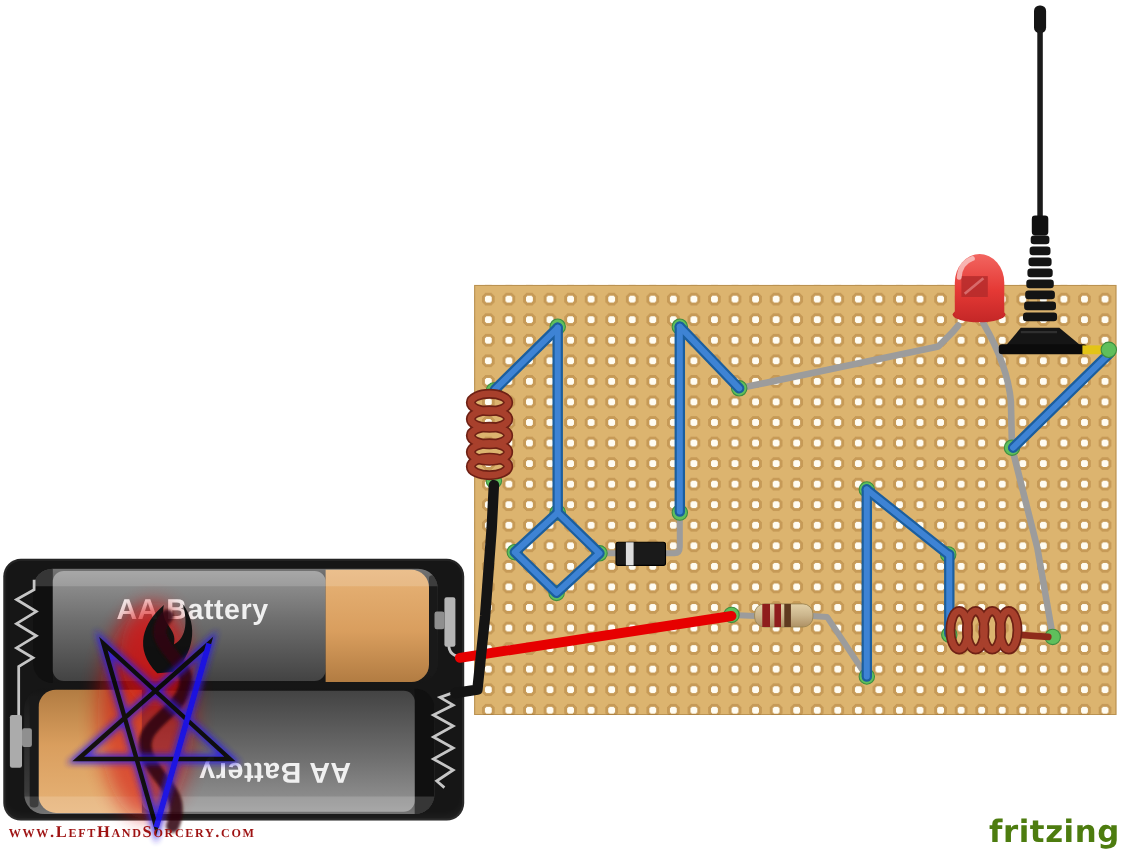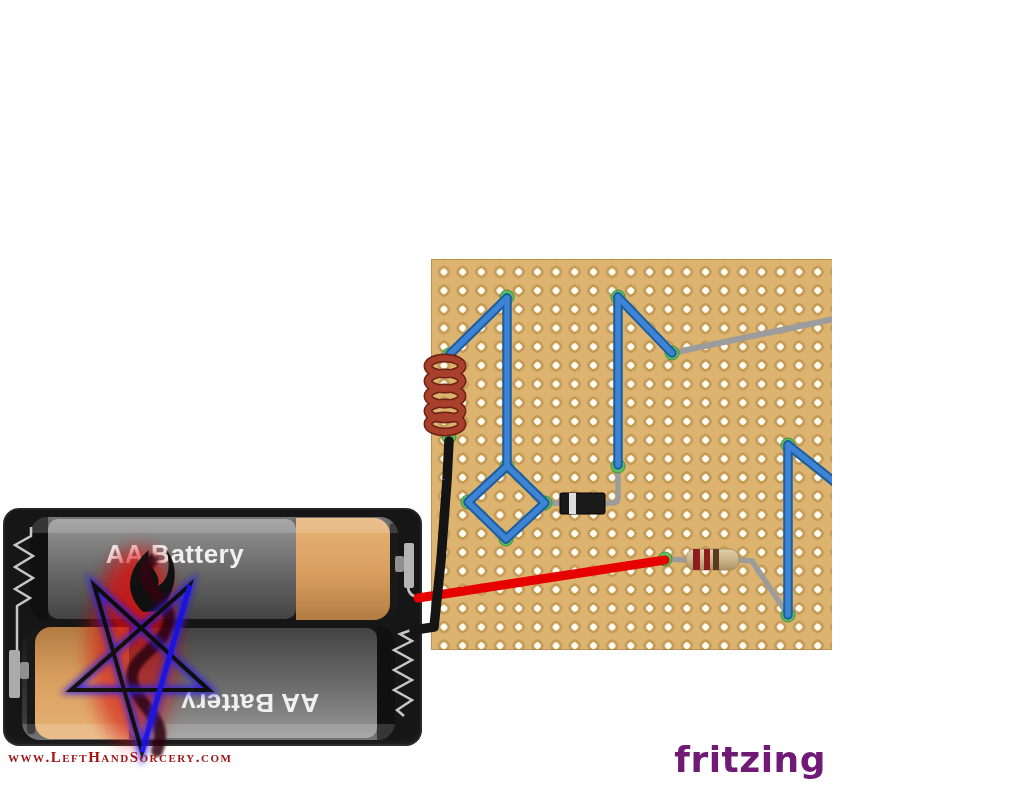--- a/index.html
+++ b/index.html
@@ -1,16 +1,16 @@
 <!DOCTYPE html>
 <html><head>
 <meta charset="utf-8">
 <style>
   html,body{margin:0;padding:0;background:#fff;}
-  #stage{position:relative;width:832px;height:786px;overflow:hidden;background:#fff;
+  #stage{position:relative;width:1024px;height:786px;overflow:hidden;background:#fff;
          font-family:"Liberation Sans",sans-serif;}
   
   #board{position:absolute;left:431px;top:259px;width:584px;height:391px;
     background-color:#DCB46F;
     background-image:radial-gradient(circle,#FFFCF2 0 3.2px,#C69A57 3.3px 6px,rgba(0,0,0,0) 6.2px);
     background-size:18.7px 18.7px;background-position:3.6px 3.6px;
     box-shadow:inset 0 0 0 1px rgba(145,105,45,.45);}
   
   #holder{position:absolute;left:3px;top:508px;width:419px;height:238px;background:#161616;
     border-radius:16px;box-shadow:inset 0 0 0 2px rgba(255,255,255,.06), inset 0 -4px 8px rgba(255,255,255,.05);}
@@ -24,22 +24,22 @@
   .batt-orange{position:absolute;left:266px;top:1px;bottom:1px;width:94px;border-radius:0 16px 16px 0;
     background:linear-gradient(#E7B377,#D99E5E 55%,#B27C42);}
   .batt-cap-right{position:absolute;left:360px;top:6px;bottom:6px;width:8px;background:#191919;border-radius:3px;}
   .batt-shine{position:absolute;left:0;right:0;top:0;height:16px;background:rgba(255,255,255,.16);
     border-radius:18px 18px 0 0;}
   .batt-text{position:absolute;left:30px;top:22px;width:230px;text-align:center;color:#F0F0F0;
     font-weight:bold;font-size:26px;letter-spacing:.5px;}
   
   #watermark-text{position:absolute;left:8px;top:749px;color:#9E1313;font-family:"Liberation Serif",serif;
     font-weight:bold;font-size:15px;font-variant:small-caps;letter-spacing:1.5px;}
-  #fritzing-logo{position:absolute;right:6px;top:739px;color:#701a75;font-family:"DejaVu Sans",sans-serif;
-    font-weight:600;font-size:36px;letter-spacing:.5px;}
+  #fritzing-logo{position:absolute;right:6px;top:739px;color:#4d7c0f;font-family:"DejaVu Sans",sans-serif;
+    font-weight:600;font-size:28px;letter-spacing:.5px;}
   #overlay{position:absolute;left:0;top:0;}
 </style>
 </head>
 <body>
 
 <div id="stage">
 
   <div id="board"></div>
 
   <div id="holder">

